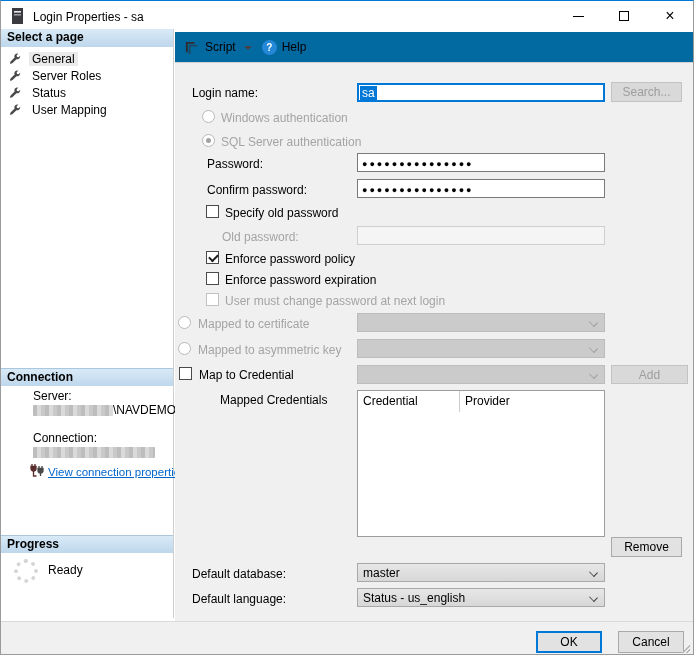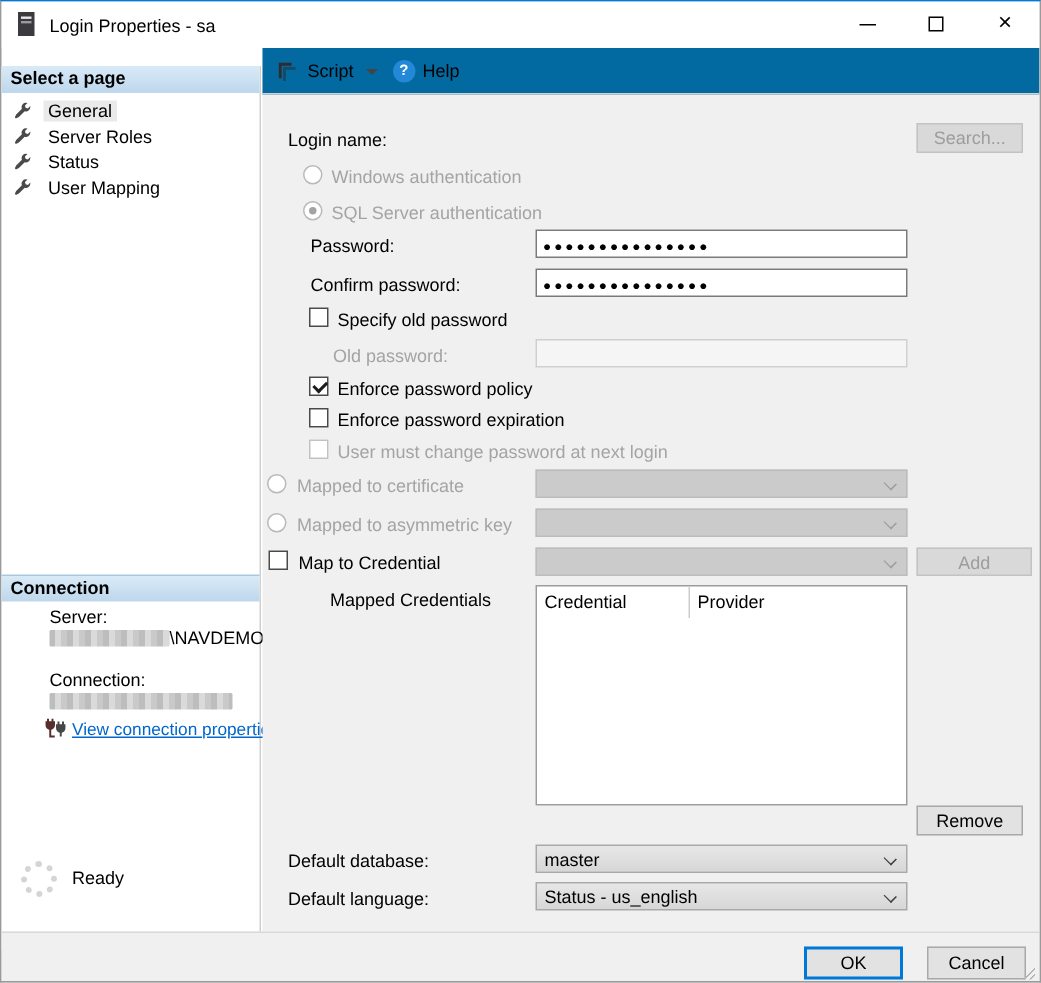--- a/index.html
+++ b/index.html
@@ -13,21 +13,21 @@
     font-size:12px; color:#000;}
   .abs{position:absolute;}
   
   .titlebar{position:absolute; left:0; top:0; width:100%; height:31px; background:#fff;}
   .title-text{position:absolute; left:32px; top:9px; font-size:12px; color:#000;}
   .winbtn{position:absolute; top:0; height:30px; width:46px; display:flex; align-items:center; justify-content:center;}
   .glyph-min{width:11px; height:1px; background:#000;}
   .glyph-max{width:10px; height:10px; border:1px solid #000;}
   .glyph-close{font-size:16px; line-height:16px; color:#000;}
   
-  .sidebar{position:absolute; left:0; top:43px; width:173px; height:589px; background:#fff; border-right:1px solid #cfcfcf;}
+  .sidebar{position:absolute; left:0; top:28px; width:173px; height:589px; background:#fff; border-right:1px solid #cfcfcf;}
   .side-hdr{height:18px; line-height:17px; font-weight:bold; padding-left:6px;
     background:linear-gradient(var(--hdr-top),var(--hdr-bot)); border-top:1px solid #abc7de;}
   .page-item{position:relative; height:16px; display:flex; align-items:center; margin:1px 0 1px 8px; cursor:default;}
   .page-item .lbl-sel{background:#eaeaea;}
   .page-item span.txt{padding:0 3px; margin-left:7px;}
   .redact{display:inline-block; height:11px; vertical-align:middle; border-radius:1px;
     background:repeating-linear-gradient(90deg,#bdbdbd 0 4px,#dadada 4px 8px,#c9c9c9 8px 12px);}
   .link{color:var(--link); text-decoration:underline; cursor:pointer;}
   .spinner{width:24px; height:24px; border:4px dotted #d5d5d5; border-radius:50%;}
   
@@ -141,38 +141,42 @@
           <path d="M4.5 7v5h3"></path>
         </g>
       <g stroke="#474747" stroke-width="1.3" fill="none">
           <path d="M10 2v2.5M13 2v2.5"></path>
           <path d="M9 4.5h5v2a2.5 2.5 0 0 1-5 0z" fill="#474747"></path>
           <path d="M11.5 9v3"></path>
         </g>
     </svg>
     <span class="lbl link abs" style="left:47px; top:437px; font-size:11.5px;">View connection properties</span>
 
+    <div class="side-hdr abs" style="left:0; top:506px; width:100%;">Progress</div>
     <div class="spinner abs" style="left:13px; top:530px;"></div>
     <span class="lbl abs" style="left:47px; top:534px;">Ready</span>
   </div>
 
   <div class="main">
     <div class="toolbar">
       <svg class="icon" width="15" height="15" viewBox="0 0 16 16">
         <path d="M3 13V3h8" fill="none" stroke="#2d2d30" stroke-width="2"></path>
         <path d="M6 15V6h8" fill="none" stroke="#2d2d30" stroke-width="2" opacity="0.55"></path>
       </svg>
       <span class="tb-txt">Script</span>
       <span class="tb-caret"></span>
       <span class="help-circle">?</span>
       <span>Help</span>
     </div>
   </div>
 
   <span class="lbl" style="left:191px; top:85px;">Login name:</span>
+  <div class="input focus" style="left:356px; top:82px; width:248px;">
+    <span class="sel-text">sa</span>
+  </div>
   <div class="btn disabled" style="left:610px; top:81px; width:71px; height:20px;">Search...</div>
 
   <span class="rb" style="left:201px; top:109px;"></span>
   <span class="lbl dis" style="left:220px; top:110px;">Windows authentication</span>
 
   <span class="rb sel" style="left:201px; top:133px;"></span>
   <span class="lbl dis" style="left:220px; top:134px;">SQL Server authentication</span>
 
   <span class="lbl" style="left:206px; top:156px;">Password:</span>
   <div class="input" style="left:356px; top:152px; width:248px;">

